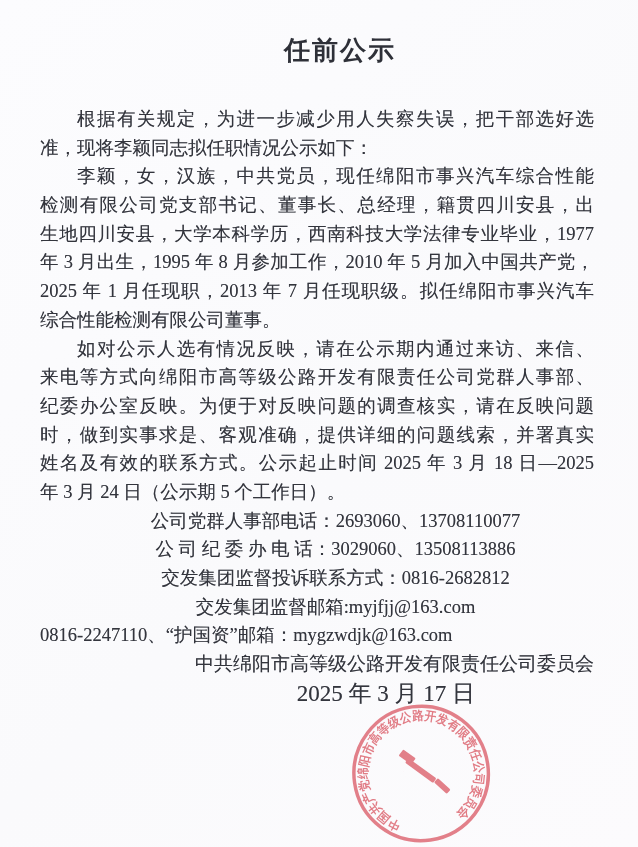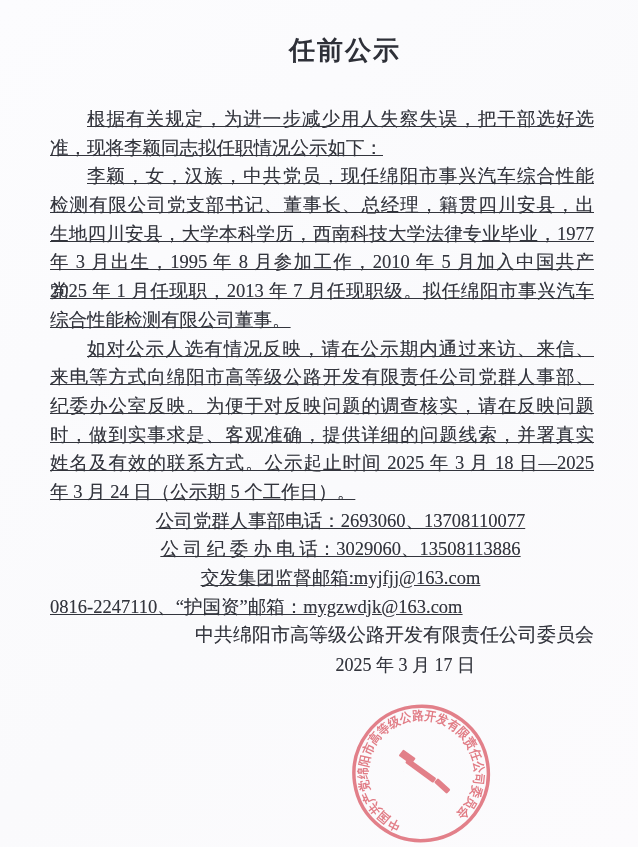--- a/index.html
+++ b/index.html
@@ -5,48 +5,48 @@
   html,body{margin:0;padding:0;}
   body{
     width:638px;height:847px;
     background:#fbfbfd;
     font-family:"Liberation Serif","DejaVu Serif",serif;
     color:#33353d;
     position:relative;overflow:hidden;
   }
   .page{
     position:absolute;inset:0;
-    padding:33px 44px 0 50px;
+    padding:33px 44px 0 40px;
     box-sizing:border-box;
     background:linear-gradient(135deg,#fcfcfe 0%,#fafafc 55%,#fcfbfd 100%);
   }
   .title{
     font-size:26px;line-height:30px;font-weight:bold;
     text-align:center;letter-spacing:2px;
     margin:3px 0 39px 0;
     transform:translateX(23px);
     color:#2e3038;
   }
-  .body-lines{width:100%;text-decoration:underline;}
+  .body-lines{width:100%;}
   .line{
     font-size:18.5px;
     line-height:28.7px;height:28.7px;
     text-align:left;
     text-shadow:0 0 0.6px rgba(51,53,61,0.45);
   }
   .line.fill{text-align:justify;text-align-last:justify;}
   .line.indent{text-indent:37px;text-align:center;}
   .signature{
     font-size:19px;line-height:28px;
     text-align:right;
     text-shadow:0 0 0.6px rgba(51,53,61,0.45);
   }
   .date{
     margin-top:2px;
-    font-size:18px;line-height:28px;
+    font-size:23px;line-height:28px;
     text-align:right;
     padding-right:119px;
     text-shadow:0 0 0.6px rgba(51,53,61,0.45);
   }
   .seal{
     position:absolute;
     left:349px;top:699px;
     width:144px;height:147px;
     mix-blend-mode:multiply;
     opacity:0.82;
@@ -68,20 +68,21 @@
       <div class="line fill">2025 年 1 月任现职，2013 年 7 月任现职级。拟任绵阳市事兴汽车</div>
       <div class="line">综合性能检测有限公司董事。</div>
       <div class="line indent fill">如对公示人选有情况反映，请在公示期内通过来访、来信、</div>
       <div class="line fill">来电等方式向绵阳市高等级公路开发有限责任公司党群人事部、</div>
       <div class="line fill">纪委办公室反映。为便于对反映问题的调查核实，请在反映问题</div>
       <div class="line fill">时，做到实事求是、客观准确，提供详细的问题线索，并署真实</div>
       <div class="line fill">姓名及有效的联系方式。公示起止时间 2025 年 3 月 18 日—2025</div>
       <div class="line">年 3 月 24 日（公示期 5 个工作日）。</div>
       <div class="line indent">公司党群人事部电话：2693060、13708110077</div>
       <div class="line indent">公 司 纪 委 办 电 话：3029060、13508113886</div>
+      <div class="line indent">交发集团监督投诉联系方式：0816-2682812</div>
       <div class="line indent">交发集团监督邮箱:myjfjj@163.com</div>
       <div class="line">0816-2247110、“护国资”邮箱：mygzwdjk@163.com</div>
     </div>
   <div class="signature">中共绵阳市高等级公路开发有限责任公司委员会</div>
   <div class="date">2025 年 3 月 17 日</div>
 </div>
 
 <svg class="seal" viewBox="0 0 150 150" xmlns="http://www.w3.org/2000/svg">
   <g transform="rotate(-8 75 75)">
     <circle cx="75" cy="76" r="70" fill="none" stroke="#dd5560" stroke-width="3.6" opacity="0.9"></circle>

